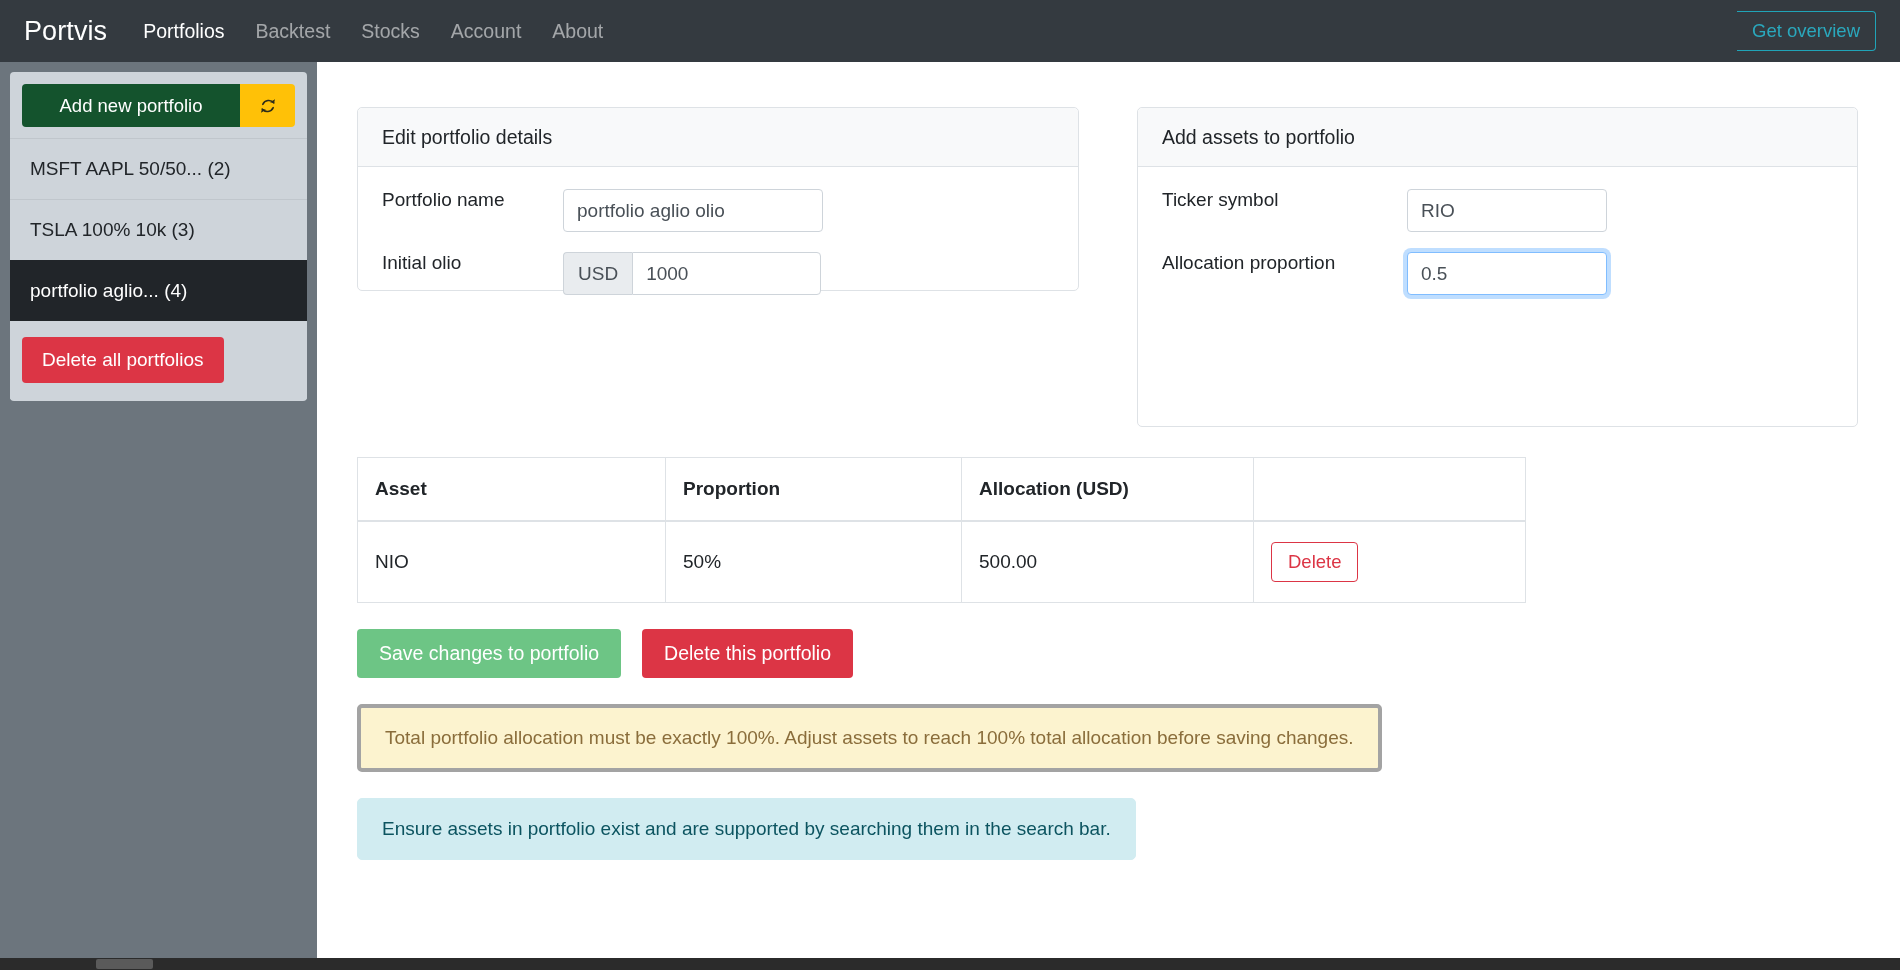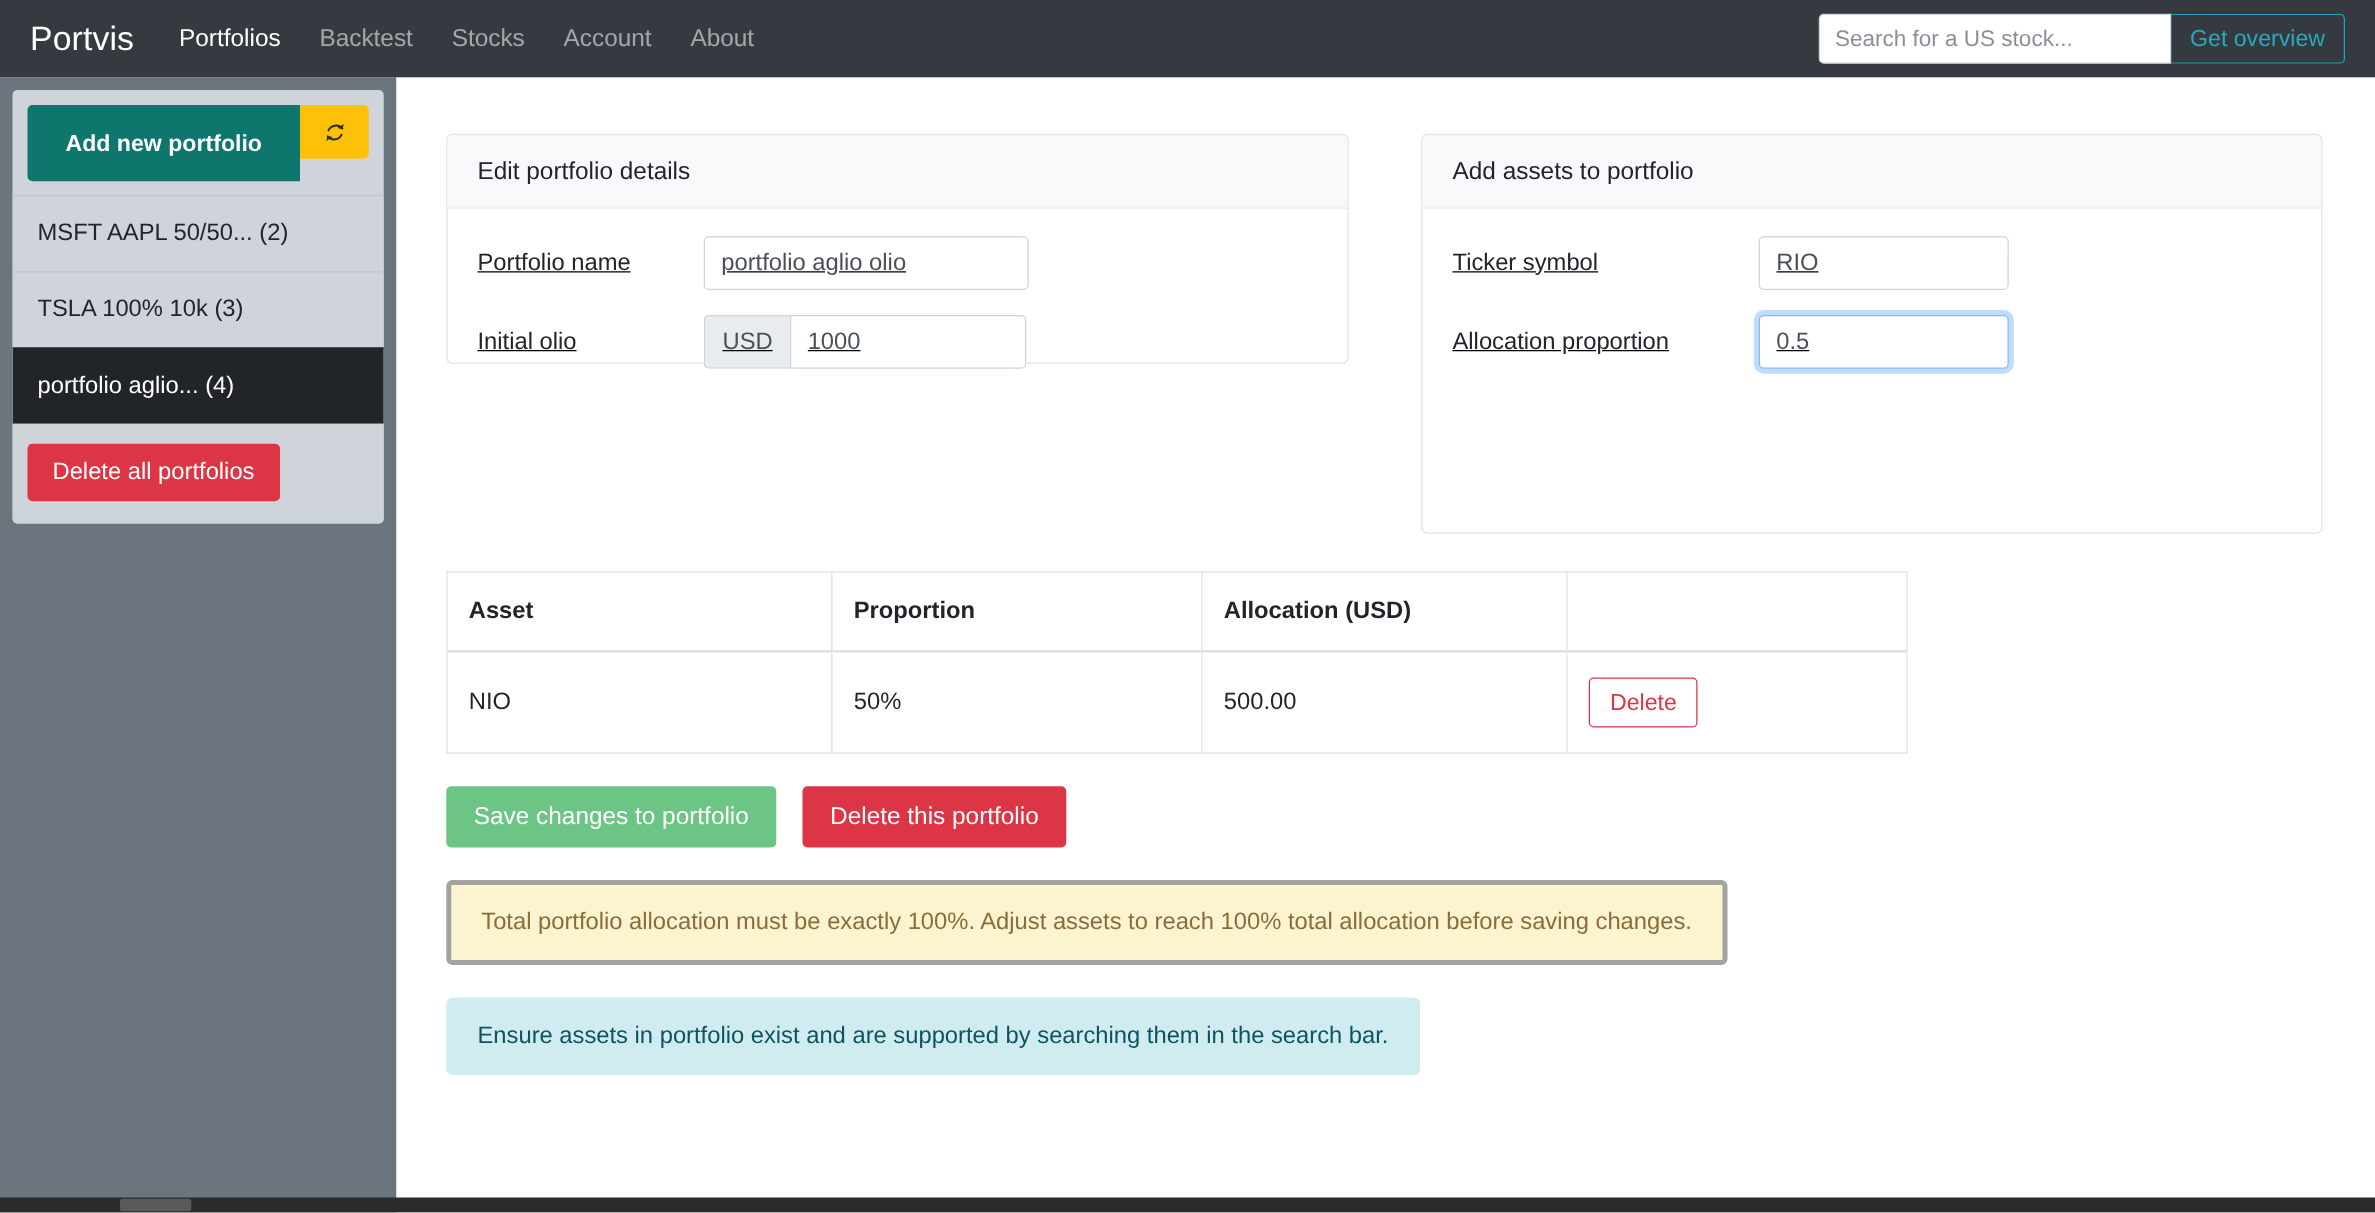--- a/index.html
+++ b/index.html
@@ -86,30 +86,29 @@
     border-radius: 4px;
     overflow: hidden;
     padding-bottom: 2px;
   }
   .sidebar-top {
     padding: 12px 12px 11px 12px;
     display: flex;
   }
   .btn-add-portfolio {
     flex: 1;
-    background: #0f766e;
+    background: #14532d;
     color: #fff;
     border: none;
     border-radius: 4px 0 0 4px;
     font-size: 18.5px;
-    height: 61px;
-    cursor: pointer;
-    white-space: nowrap;
-    font-family: "Liberation Sans", sans-serif;
-    font-weight: bold;
+    height: 43px;
+    cursor: pointer;
+    white-space: nowrap;
+    font-family: "Liberation Sans", sans-serif;
   }
   .btn-refresh {
     width: 55px; height: 43px;
     background: #ffc107;
     border: none;
     border-radius: 0 4px 4px 0;
     cursor: pointer;
     display: flex; align-items: center; justify-content: center;
   }
   .list-item {
@@ -166,23 +165,22 @@
   .card-header {
     background: #f8f9fa;
     border-bottom: 1px solid #dee2e6;
     border-radius: 5px 5px 0 0;
     padding: 18px 24px 17px 24px;
     font-size: 19.5px;
     color: #212529;
   }
   .card-body { padding: 22px 24px 20px 24px; }
   .form-row {
-    display: flex; align-items: center;
+    display: flex; 
     margin-bottom: 20px;
-    text-decoration: underline;
   }
   .form-row:last-child { margin-bottom: 0; }
   .form-label {
     font-size: 19px;
     color: #212529;
     white-space: nowrap;
   }
   .card-edit .form-label { width: 181px; }
   .card-add  .form-label { width: 245px; }
   .form-control {
@@ -329,21 +327,20 @@
 <div class="navbar">
   <div class="brand">Portvis</div>
   <nav class="nav-links">
     <a class="nav-link active">Portfolios</a>
     <a class="nav-link">Backtest</a>
     <a class="nav-link">Stocks</a>
     <a class="nav-link">Account</a>
     <a class="nav-link">About</a>
   </nav>
   <div class="nav-right">
-    <input class="search-input" type="text" placeholder="Search for a US stock..." style="">
     <button class="btn-overview">Get overview</button>
   </div>
 </div>
 
 <div class="page">
 
   <aside class="sidebar">
     <div class="sidebar-card">
       <div class="sidebar-top">
         <button class="btn-add-portfolio">Add new portfolio</button>

